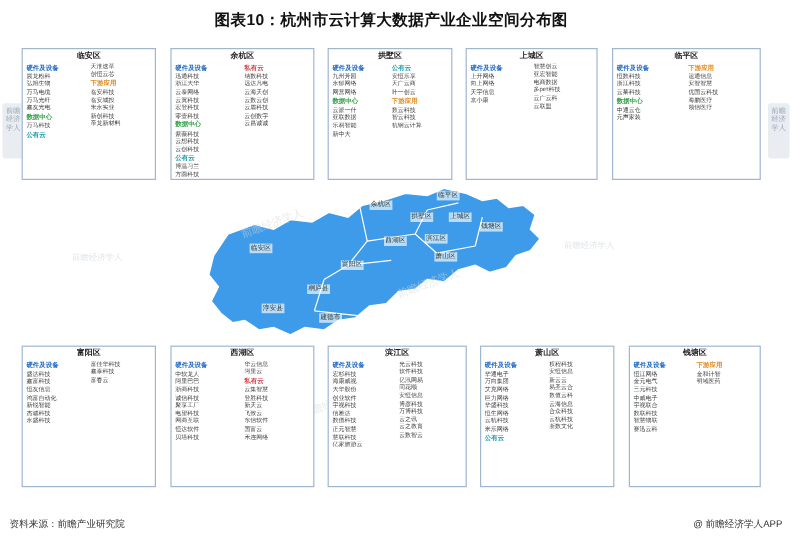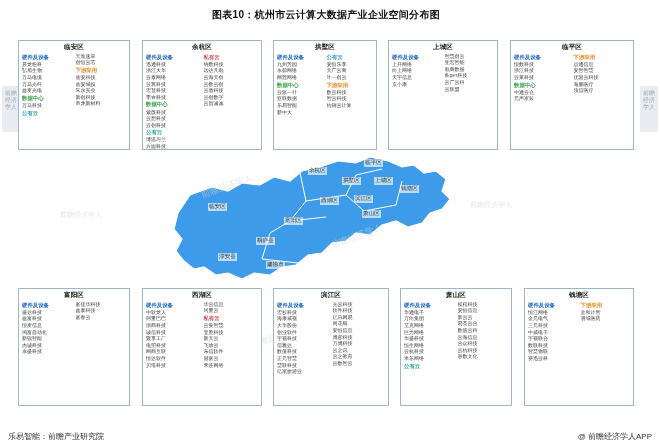--- a/index.html
+++ b/index.html
@@ -7,21 +7,21 @@
     width:660px;height:448px;
     background:#ffffff;
     font-family:"Liberation Sans","DejaVu Sans",sans-serif;
     color:#222;
     position:relative;
     overflow:hidden;
   }
   #title{
     position:absolute;top:8px;left:0;width:652px;
     text-align:center;
-    font-size:10px;font-weight:bold;color:#111;
+    font-size:13px;font-weight:bold;color:#111;
     letter-spacing:0.3px;
   }
   .card{
     position:absolute;
     border:1px solid #9fb6d0;
     background:#ffffff;
     box-sizing:border-box;
     padding:2px 3px 3px 3px;
     font-size:5.2px;
     line-height:1.32;
@@ -385,14 +385,14 @@
         </div>
         <div class="col">
           <div class="grp-title orange">下游应用</div>
           <div class="item">金和计智</div>
           <div class="item">明域医药</div>
         </div>
       </div>
     </div>
   </div>
 
-<div id="source">乐易智能：前瞻产业研究院</div>
+<div id="source">资料来源：前瞻产业研究院</div>
 <div id="credit">@ 前瞻经济学人APP</div>
 
 </body></html>

